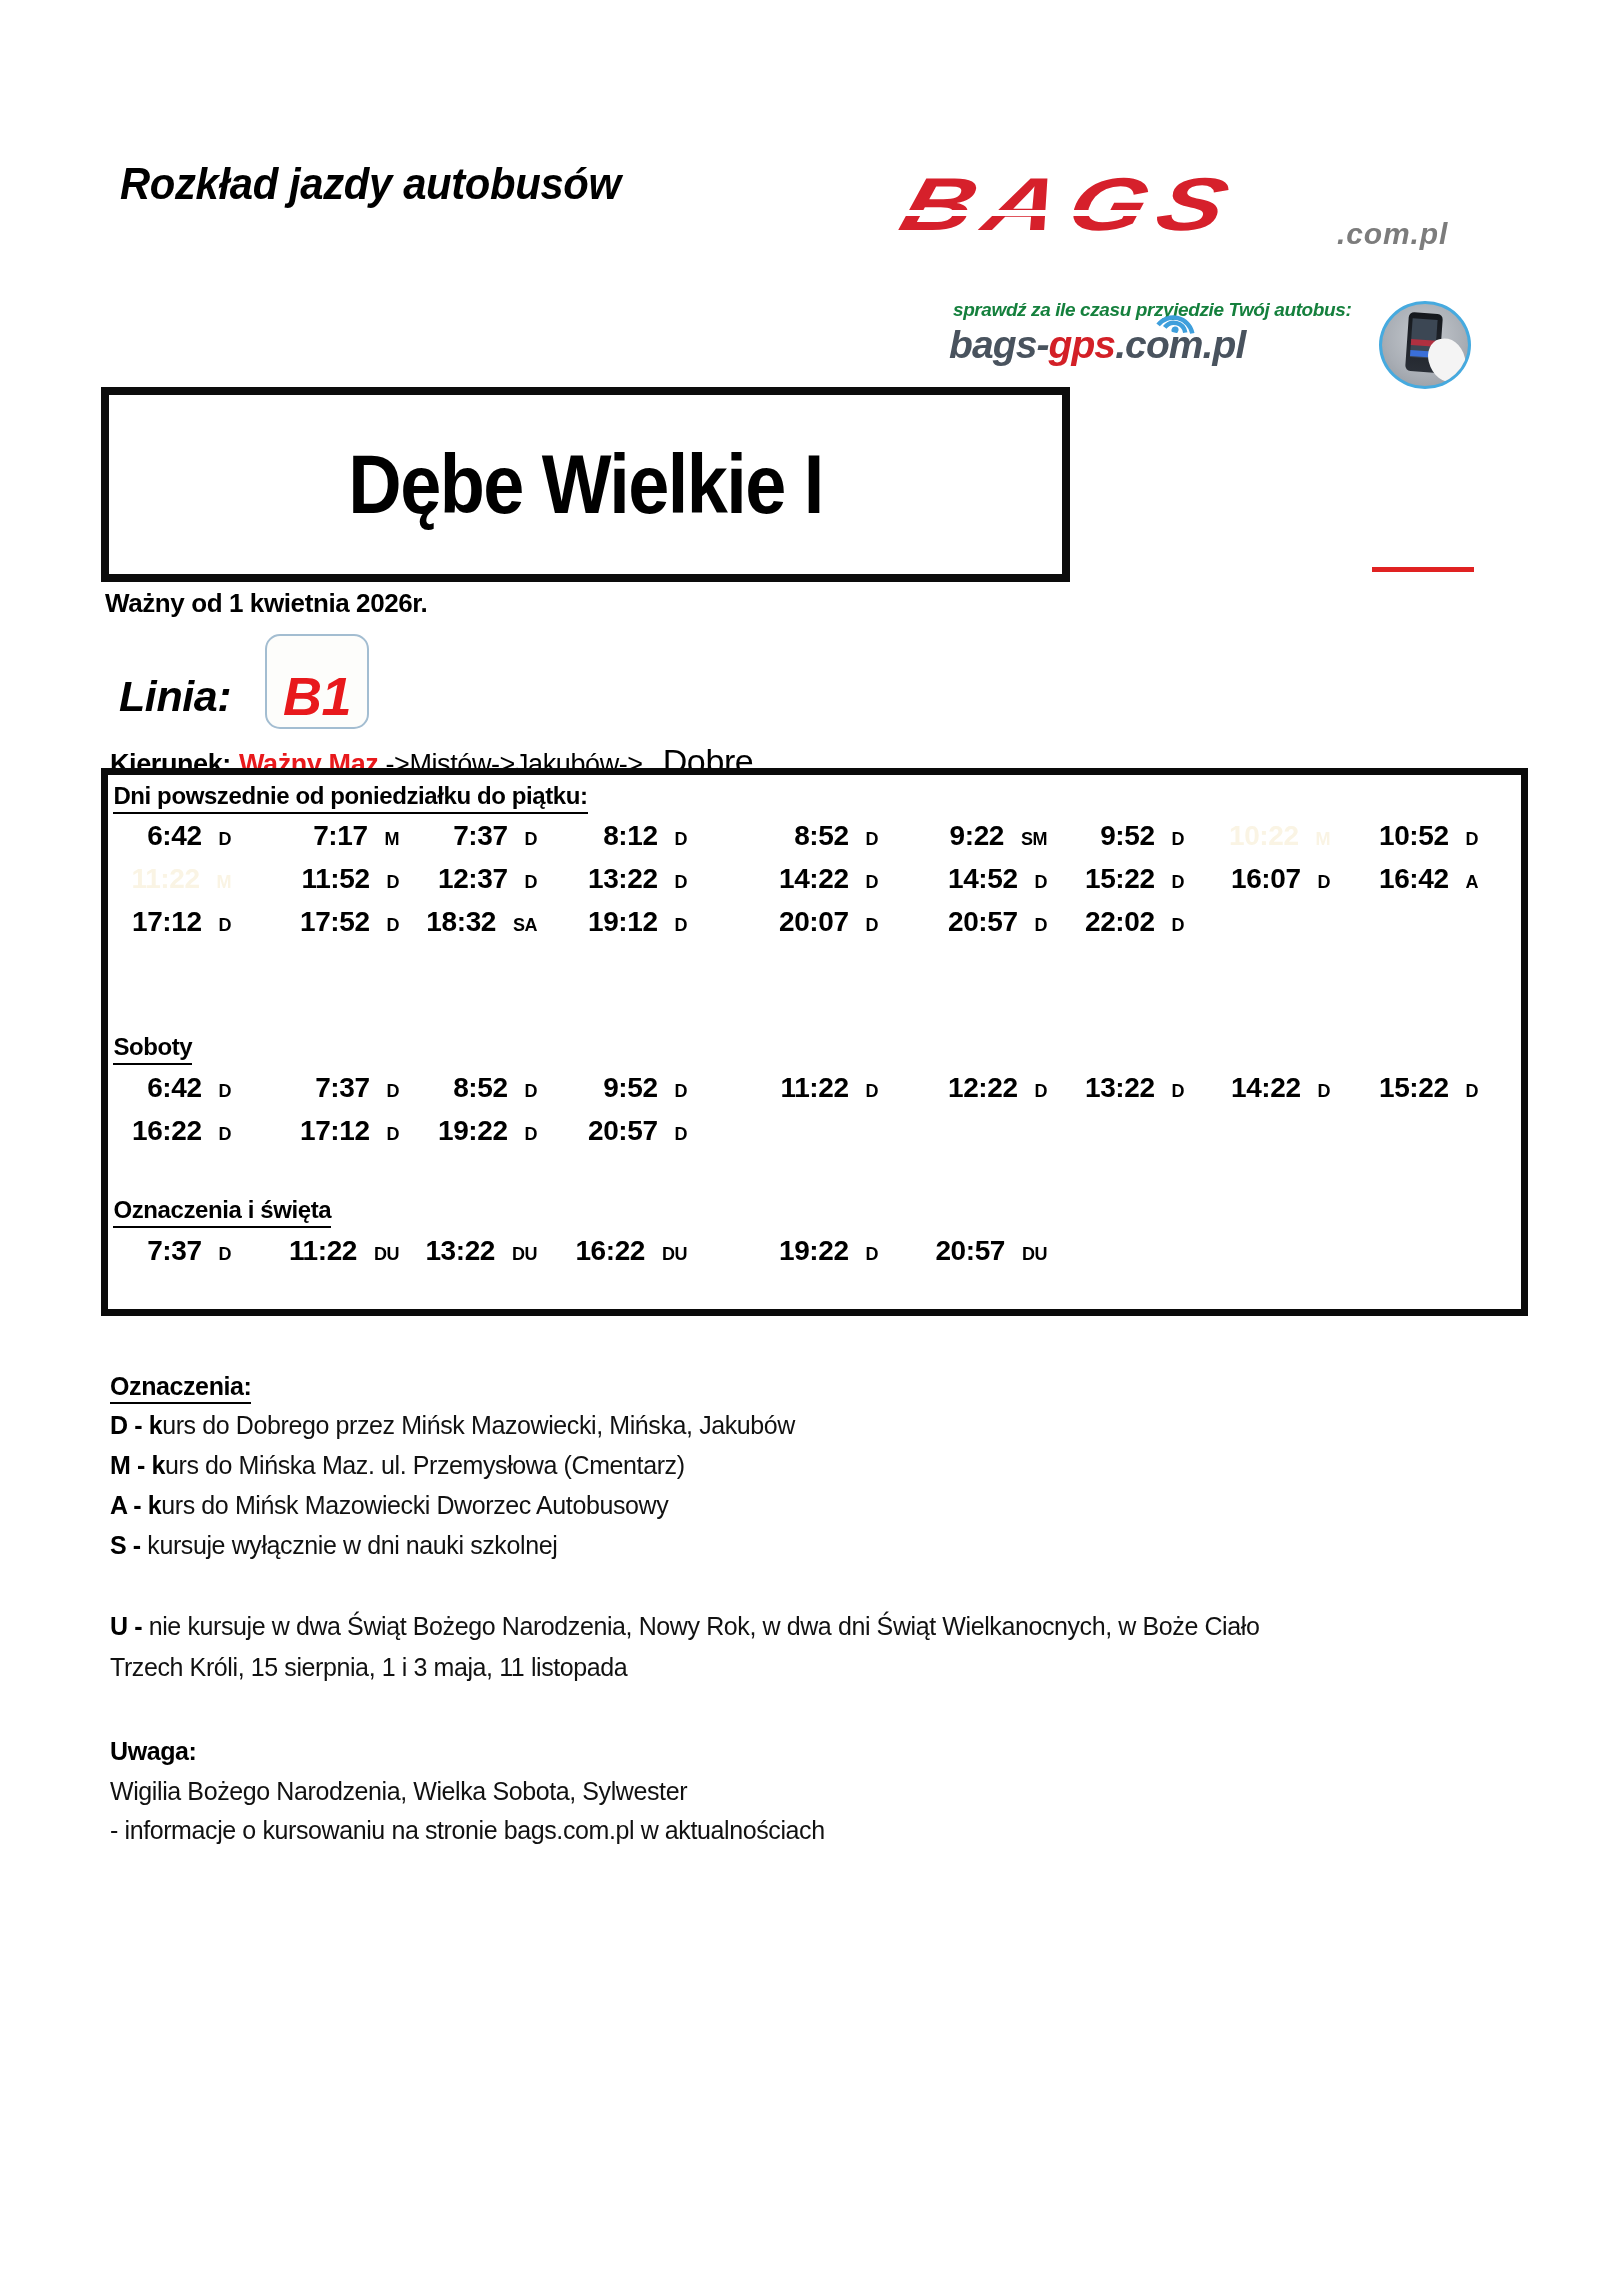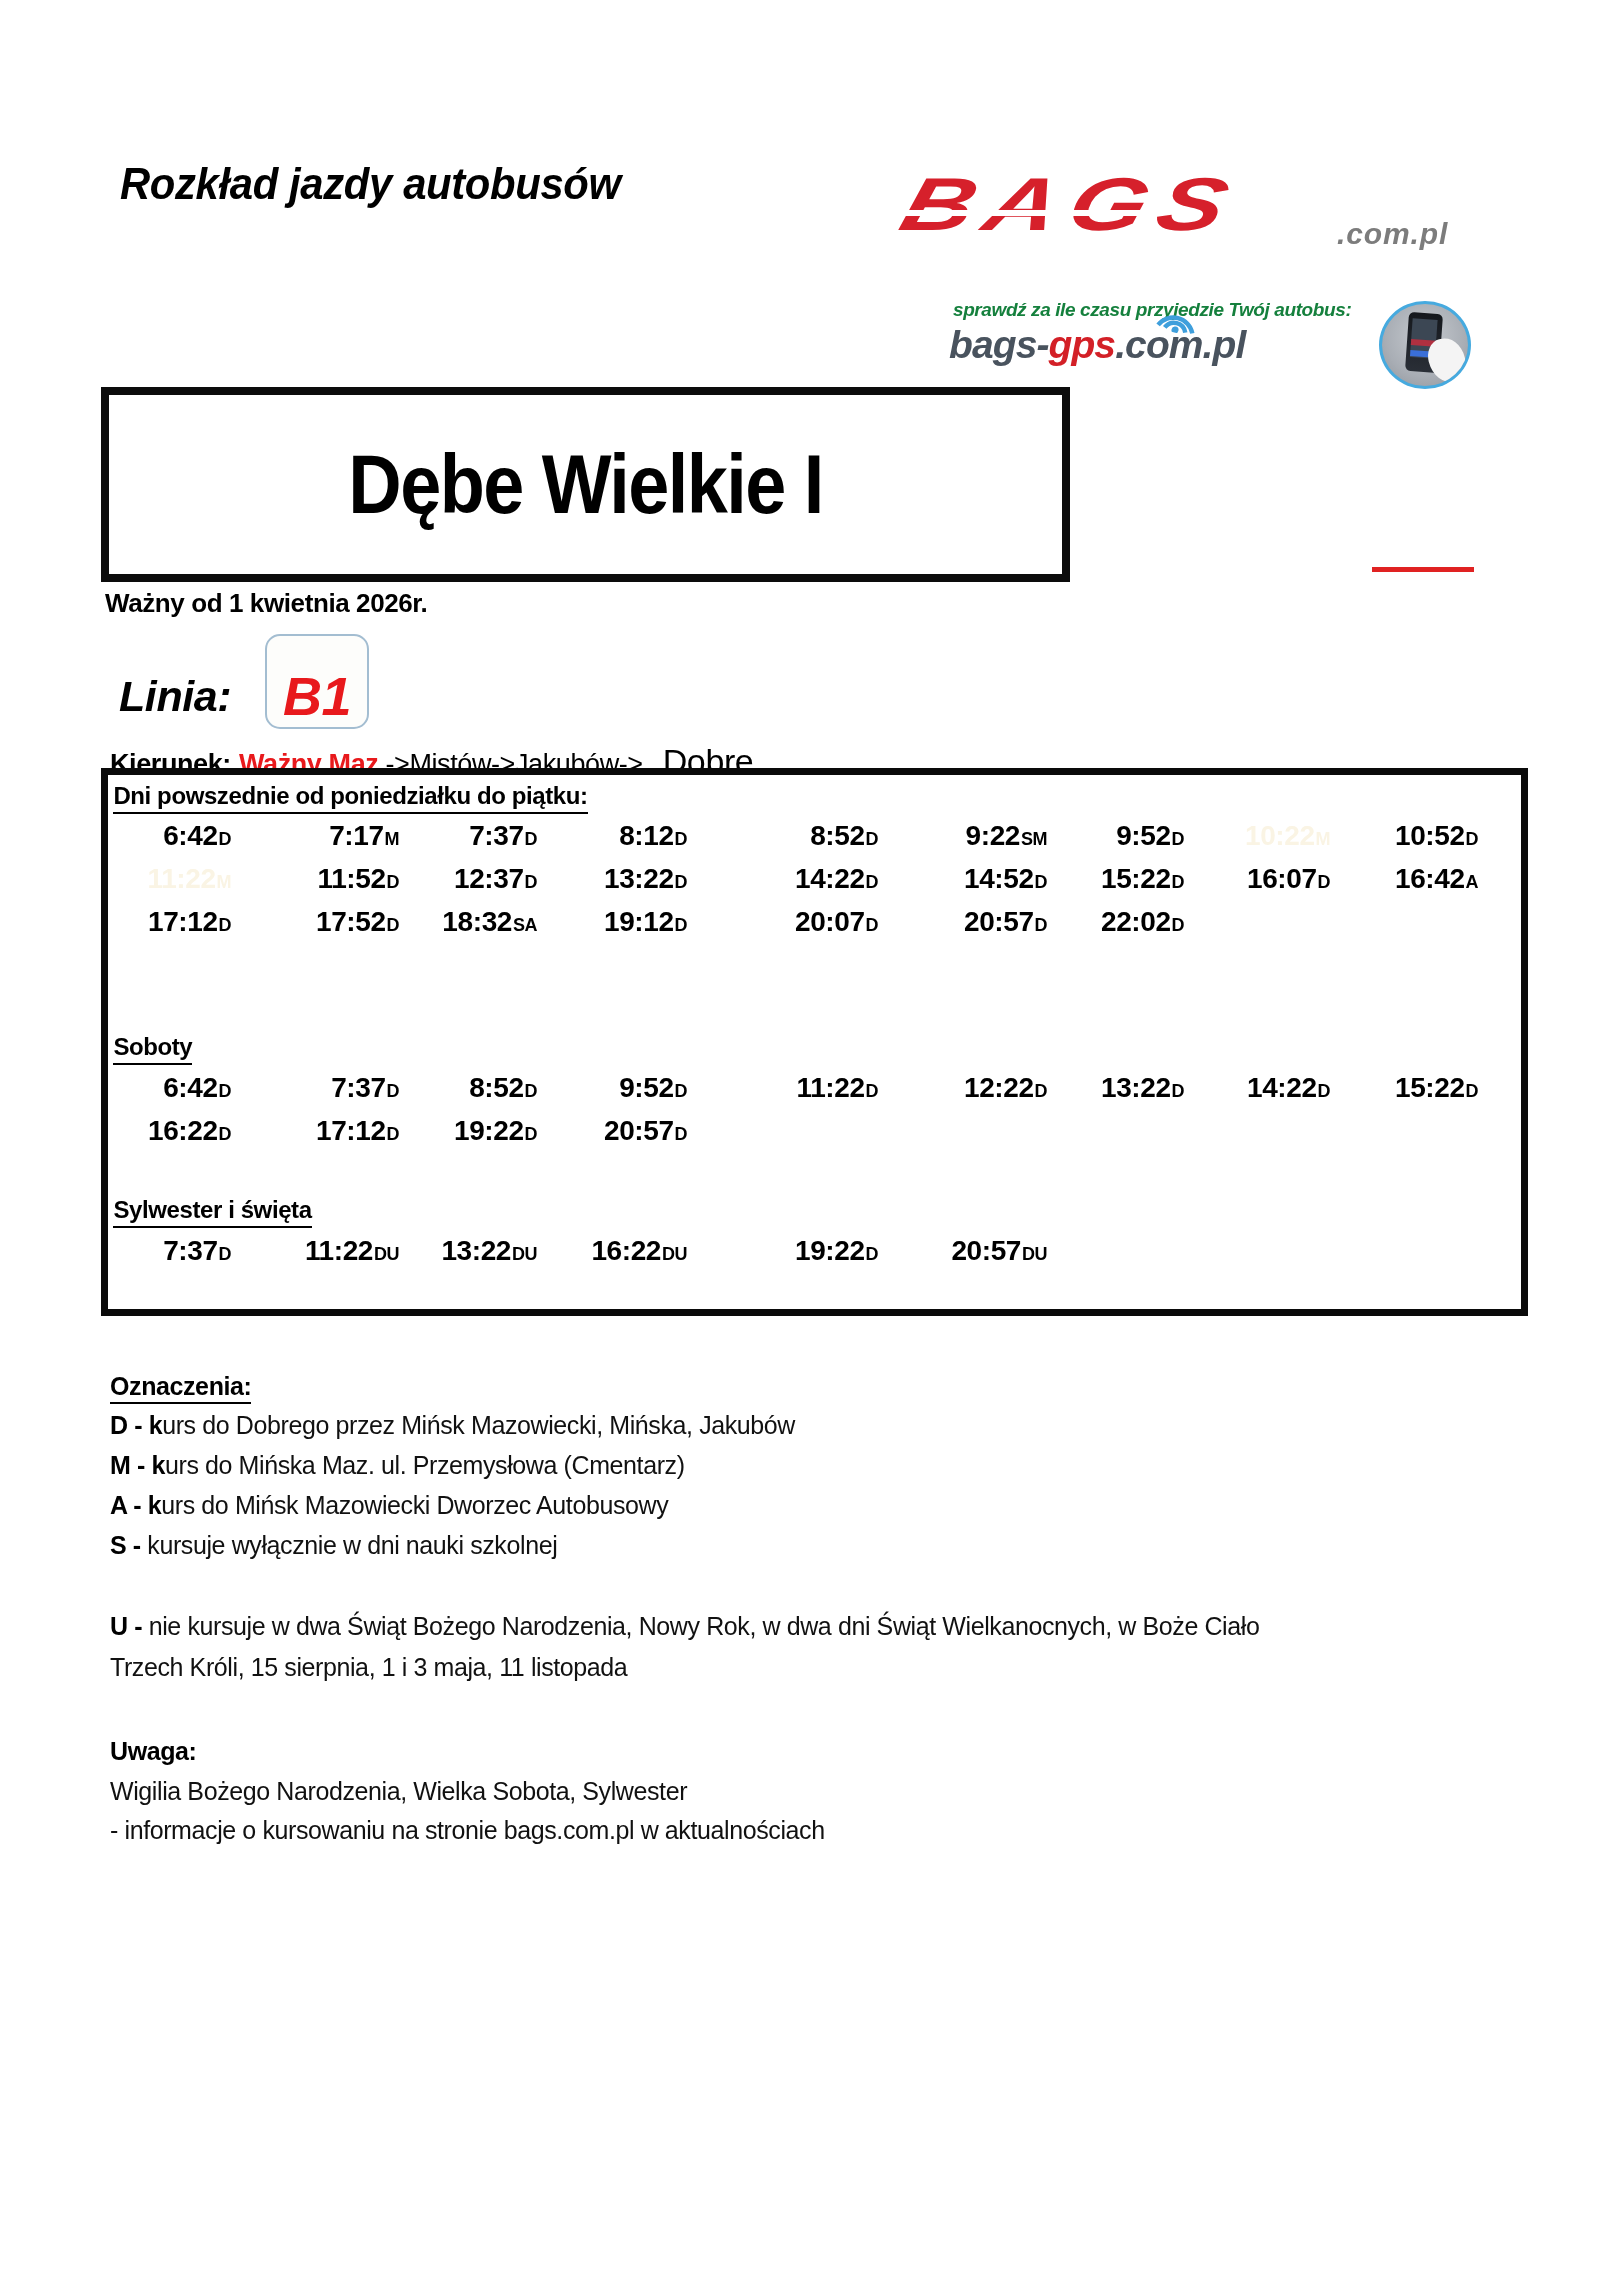--- a/index.html
+++ b/index.html
@@ -52,21 +52,21 @@
   .direction{left:110px;top:742px;font-size:27px;white-space:nowrap;}
   .direction .dir-label{font-weight:bold;margin-right:8px;}
   .direction .dir-from{font-weight:bold;color:#e8191c;}
   .direction .dir-to{font-weight:normal;font-size:34px;margin-left:20px;}
 
   
   .tbox{left:101px;top:768px;width:1413px;height:534px;border:7.2px solid #0a0a0a;background:#fff;}
   .sec-header{position:absolute;left:5.4px;font-size:24px;font-weight:bold;border-bottom:2.7px solid #000;padding-bottom:1.8px;white-space:nowrap;}
   .trow{position:absolute;left:0;width:1373px;display:grid;
     grid-template-columns:125px 168px 138px 150px 191px 169px 137px 146px 148px;}
-  .tcell{display:flex;justify-content:flex-end;align-items:baseline;gap:1px;padding-right:1.8px;}
+  .tcell{display:flex;justify-content:flex-end;align-items:baseline;gap:17px;padding-right:1.8px;}
   .tcell .time{font-size:28px;font-weight:bold;}
   .tcell .tag{font-size:18px;font-weight:bold;}
   .tcell.faint .time,.tcell.faint .tag{color:#faf4e4;}
 
   
   .legend-heading{left:110px;top:1372px;font-size:25px;font-weight:bold;border-bottom:2.7px solid #000;padding-bottom:0.9px;}
   .note-line{left:110px;font-size:25px;white-space:nowrap;color:#111;}
   .note-line b{color:#000;}
   .uwaga-heading{left:110px;top:1737px;font-size:25px;font-weight:bold;}
 </style>
@@ -292,21 +292,21 @@
           <span class="time">20:57</span>
           <span class="tag">D</span>
         </div>
         <div class="tcell"></div>
         <div class="tcell"></div>
         <div class="tcell"></div>
         <div class="tcell"></div>
         <div class="tcell"></div>
       </div>
 
-    <div class="sec-header" style="top:421px">Sylwester i święta</div>
+    <div class="sec-header" style="top:421px">Oznaczenia i święta</div>
     <div class="trow" style="top:460px">
         <div class="tcell">
           <span class="time">7:37</span>
           <span class="tag">D</span>
         </div>
         <div class="tcell">
           <span class="time">11:22</span>
           <span class="tag">DU</span>
         </div>
         <div class="tcell">

